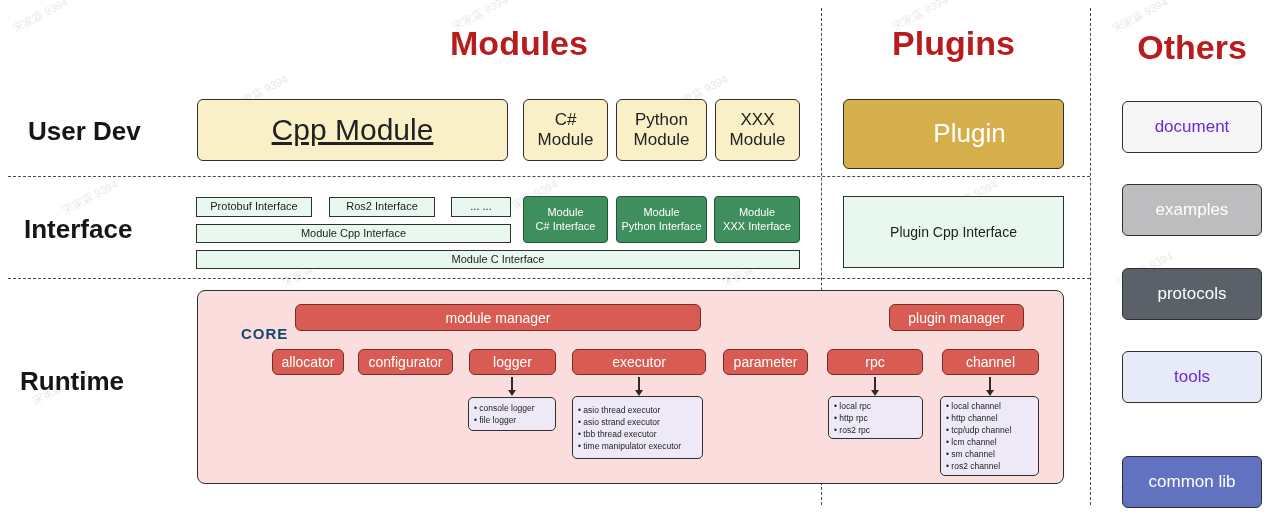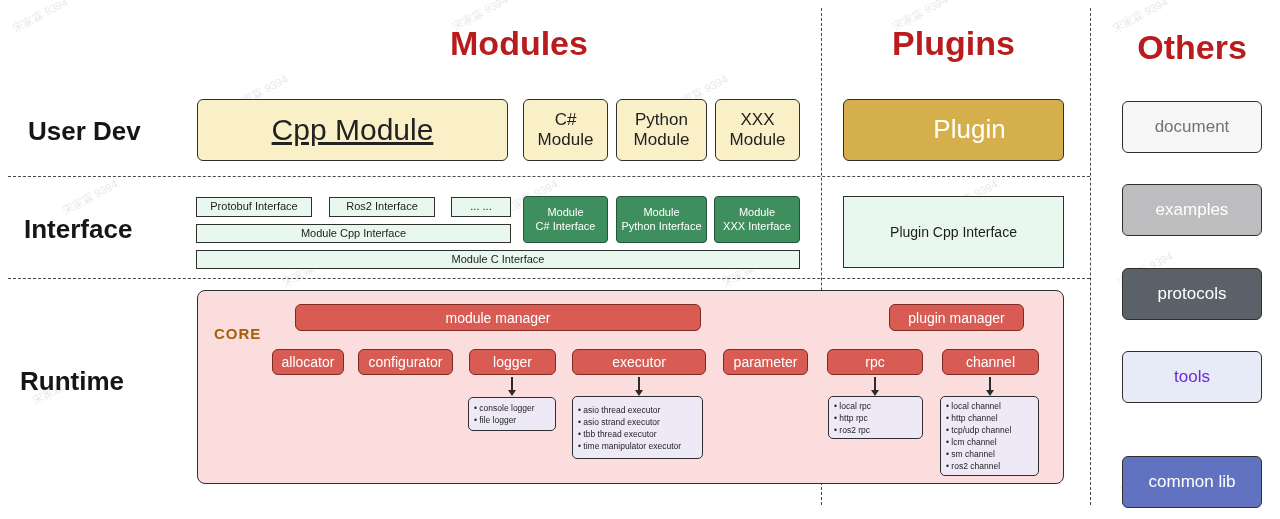--- a/index.html
+++ b/index.html
@@ -24,38 +24,38 @@
   .box { position:absolute; display:flex; align-items:center; justify-content:center; text-align:center;
          border:1.6px solid #2f2f2f; border-radius:6px; line-height:1.2; }
 
   .cream { background:#faf0c8; color:#222; }
   .gold { background:#d4af4c; color:#ffffff; }
   .green-light { background:#e9f8ee; color:#1d1d1d; border-width:1.3px; border-radius:0; font-size:11px; }
   .green-dark { background:#3f8f5e; color:#ffffff; border-color:#21563a; border-width:1.3px; border-radius:4px; font-size:11px; }
   .green-dark .line { display:block; }
 
   .core-container { position:absolute; background:#fbdddd; border:1.8px solid #2f2f2f; border-radius:8px; }
-  .core-label { position:absolute; font-size:15px; font-weight:700; letter-spacing:1px; color:#a16207; }
+  .core-label { position:absolute; font-size:15px; font-weight:700; letter-spacing:1px; color:#0c4a6e;margin-left:27px; }
 
   .red { position:absolute; display:flex; align-items:center; justify-content:center; text-align:right;
          background:#d85c54; color:#fff; border:1.5px solid #7f2b24; border-radius:6px; font-size:14px; }
 
   .down-arrow { position:absolute; width:2px; background:#2b2b2b; }
   .down-arrow::after { content:""; position:absolute; left:-3.5px; bottom:-6px;
          border-left:4.5px solid transparent; border-right:4.5px solid transparent; border-top:6.5px solid #2b2b2b; }
 
   .list-box { position:absolute; background:#eee9f7; border:1.3px solid #2f2f2f; border-radius:5px;
          padding:3px 5px; display:flex; flex-direction:column; justify-content:center; }
   .list-box ul { list-style:none; }
   .list-box li { font-size:8.5px; line-height:12px; color:#1d1d1d; white-space:nowrap; text-align:left; }
   .list-box li::before { content:"•  "; }
 
   .others-box { position:absolute; left:1122px; width:140px; height:52px; display:flex; align-items:center;
          justify-content:center; border:1.5px solid #2f2f2f; border-radius:6px; font-size:17px; }
-  .o-document  { background:#f6f6f6; color:#737373; }
+  .o-document  { background:#f6f6f6; color:#6d28d9; }
   .o-examples  { background:#bdbdbf; color:#fff; }
   .o-protocols { background:#5a6169; color:#fff; }
   .o-tools     { background:#e7ebf7; color:#6d28d9; }
   .o-commonlib { background:#6172c1; color:#fff; }
 </style>
 </head>
 <body>
 
 <div class="canvas">
 
@@ -91,21 +91,21 @@
 
     <div class="rowlabel" style="left:28px;top:116px;">User Dev</div>
     <div class="rowlabel" style="left:24px;top:214px;text-align:center;">Interface</div>
     <div class="rowlabel" style="left:20px;top:366px;">Runtime</div>
 
     <div class="box cream" style="left:197px;top:99px;width:311px;height:62px;font-size:30px;text-decoration:underline;">Cpp Module</div>
     <div class="box cream" style="left:523px;top:99px;width:85px;height:62px;font-size:17px;padding:0 9px;">C# Module</div>
     <div class="box cream" style="left:616px;top:99px;width:91px;height:62px;font-size:17px;padding:0 9px;">Python Module</div>
     <div class="box cream" style="left:715px;top:99px;width:85px;height:62px;font-size:17px;padding:0 9px;">XXX Module</div>
 
-    <div class="box gold" style="left:843px;top:99px;width:221px;height:62px;font-size:26px;padding-left:32px;">Plugin</div>
+    <div class="box gold" style="left:843px;top:99px;width:221px;height:70px;font-size:26px;padding-left:32px;">Plugin</div>
 
     <div class="box green-light" style="left:196px;top:197px;width:116px;height:20px;">Protobuf Interface</div>
     <div class="box green-light" style="left:329px;top:197px;width:106px;height:20px;">Ros2 Interface</div>
     <div class="box green-light" style="left:451px;top:197px;width:60px;height:20px;">... ...</div>
     <div class="box green-light" style="left:196px;top:224px;width:315px;height:19px;">Module Cpp Interface</div>
     <div class="box green-light" style="left:196px;top:250px;width:604px;height:19px;">Module C Interface</div>
 
     <div class="box green-dark" style="left:523px;top:196px;width:85px;height:47px;">
       <div>
         <span class="line">Module</span>

